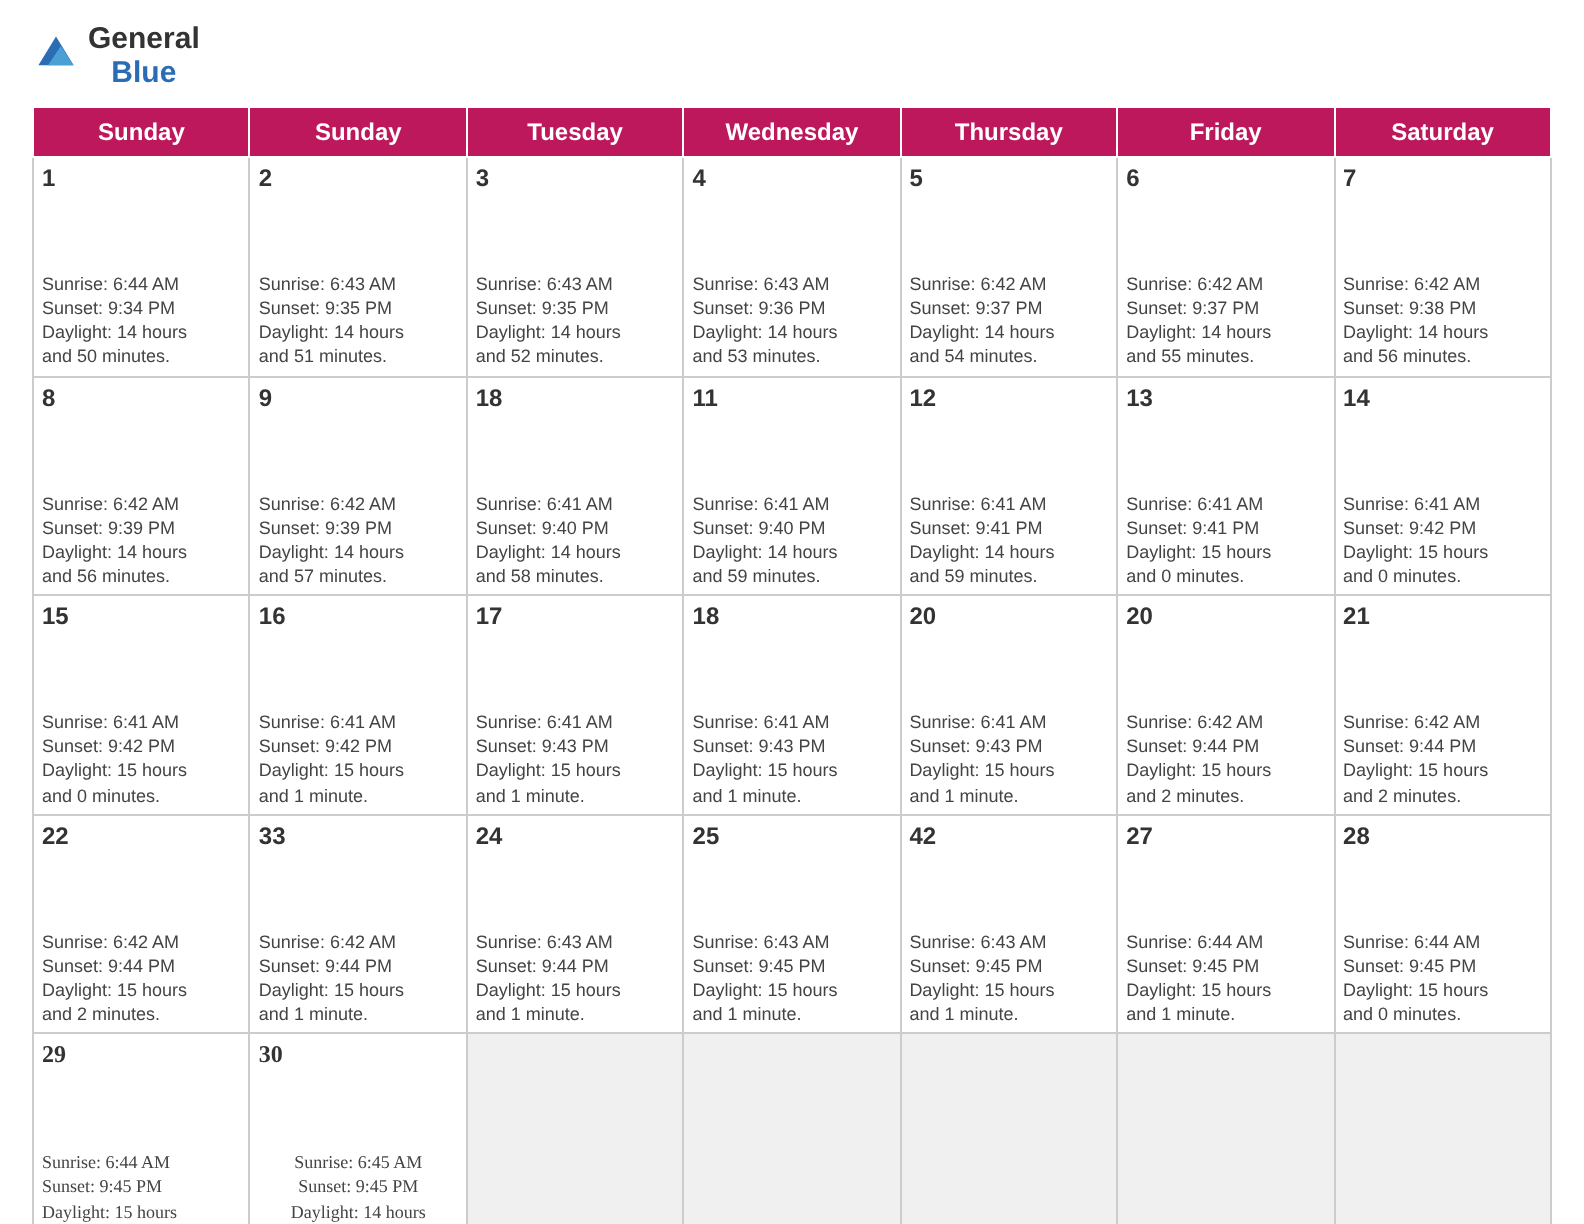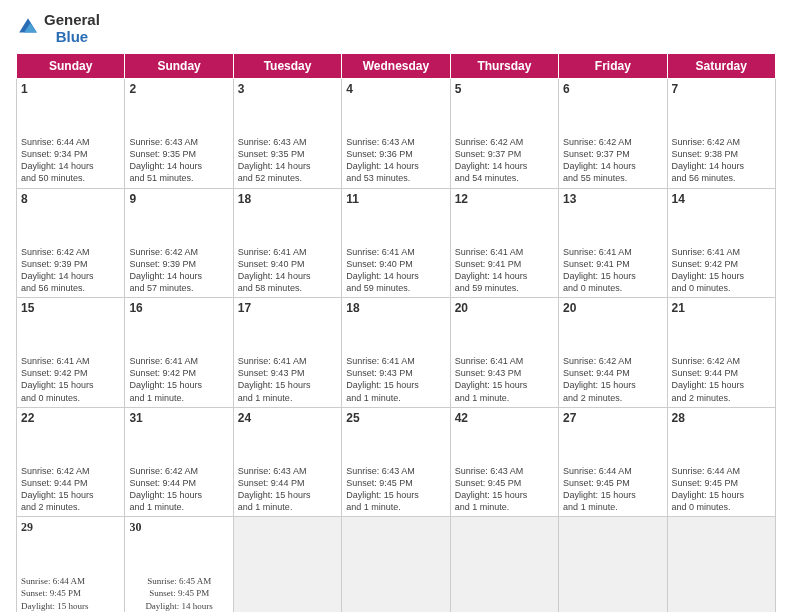--- a/index.html
+++ b/index.html
@@ -276,21 +276,21 @@
         </tr>
         <tr>
           <td>
             <span class="day-num">22</span>
             <div class="day-detail" style="white-space: pre-line;">Sunrise: 6:42 AM
 Sunset: 9:44 PM
 Daylight: 15 hours
 and 2 minutes.</div>
           </td>
           <td>
-            <span class="day-num">31</span>
+            <span class="day-num">33</span>
             <div class="day-detail" style="white-space: pre-line;">Sunrise: 6:42 AM
 Sunset: 9:44 PM
 Daylight: 15 hours
 and 1 minute.</div>
           </td>
           <td>
             <span class="day-num">24</span>
             <div class="day-detail" style="white-space: pre-line;">Sunrise: 6:43 AM
 Sunset: 9:44 PM
 Daylight: 15 hours

